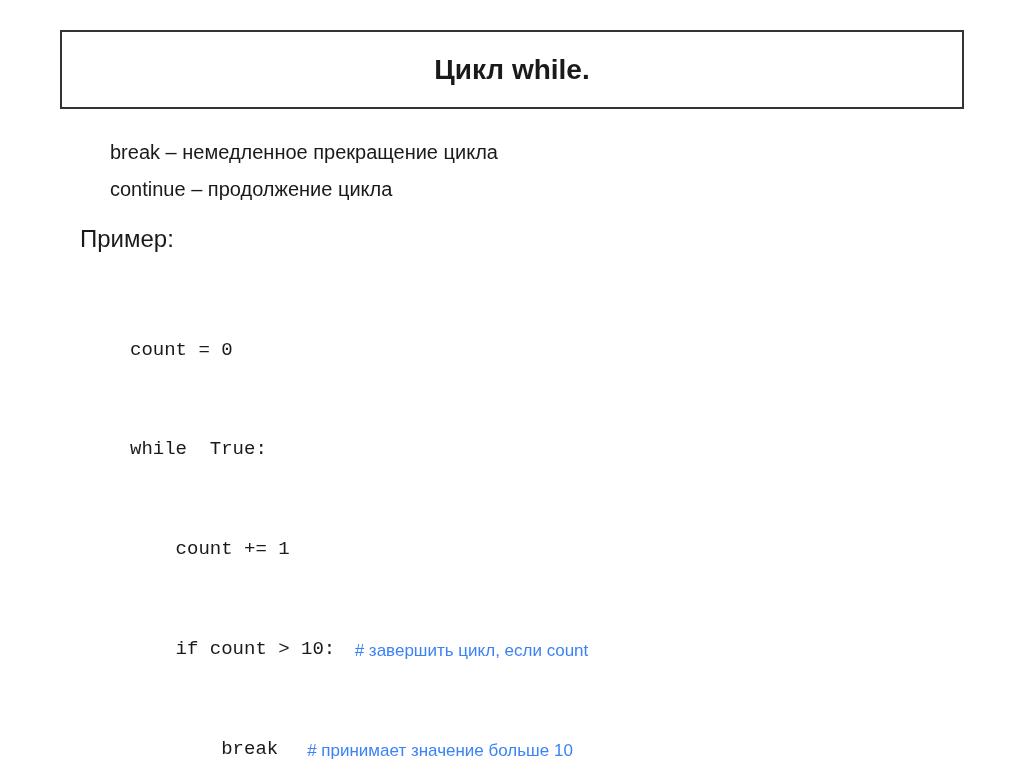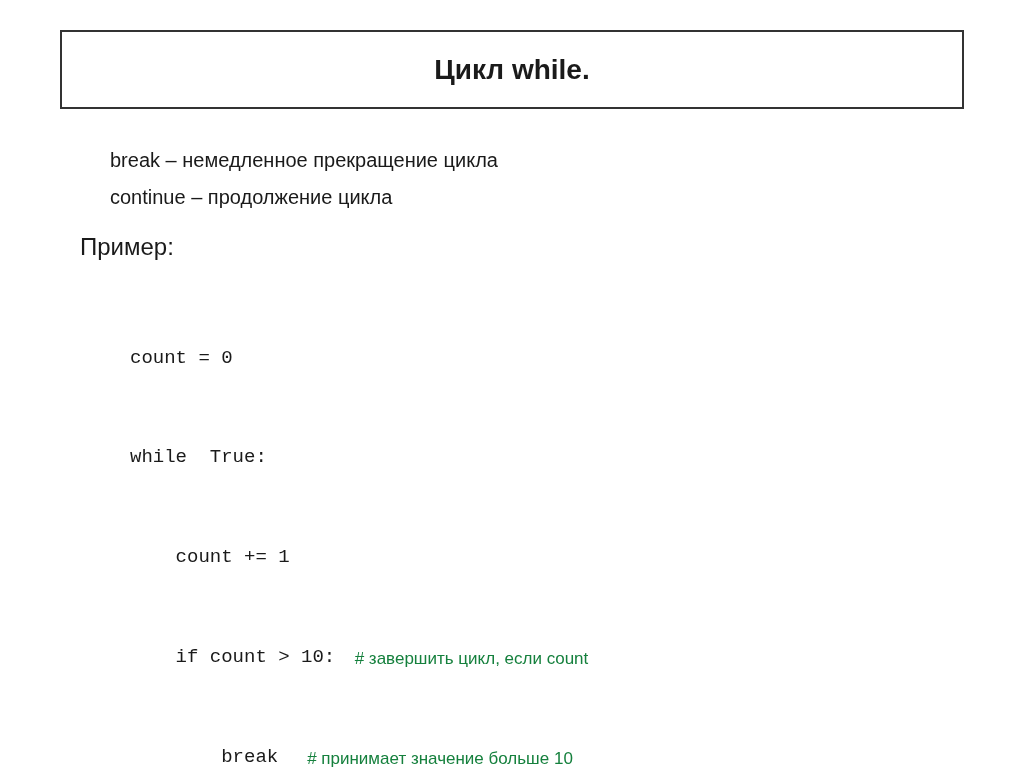--- a/index.html
+++ b/index.html
@@ -18,21 +18,21 @@
       align-items: center;
       padding: 30px 60px;
       color: #1a1a1a;
     }
 
     .title-box {
       border: 2px solid #333;
       width: 100%;
       text-align: center;
       padding: 18px 20px;
-      margin-bottom: 40px;
+      margin-bottom: 32px;
     }
 
     .title-box h1 {
       font-size: 28px;
       font-weight: bold;
       line-height: 1.4;
     }
 
     .content {
       width: 100%;
@@ -59,21 +59,21 @@
     .code-block {
       font-family: 'Courier New', Courier, monospace;
       font-size: 19px;
       line-height: 1.75;
       padding-left: 50px;
       color: #1a1a1a;
       white-space: pre;
     }
 
     .code-comment {
-      color: #15803d;
+      color: #3b82f6;
       font-family: Arial, sans-serif;
       font-size: 17px;
     }
 
     .code-line {
       display: flex;
       align-items: flex-end;
       gap: 10px;
     }
   </style>

